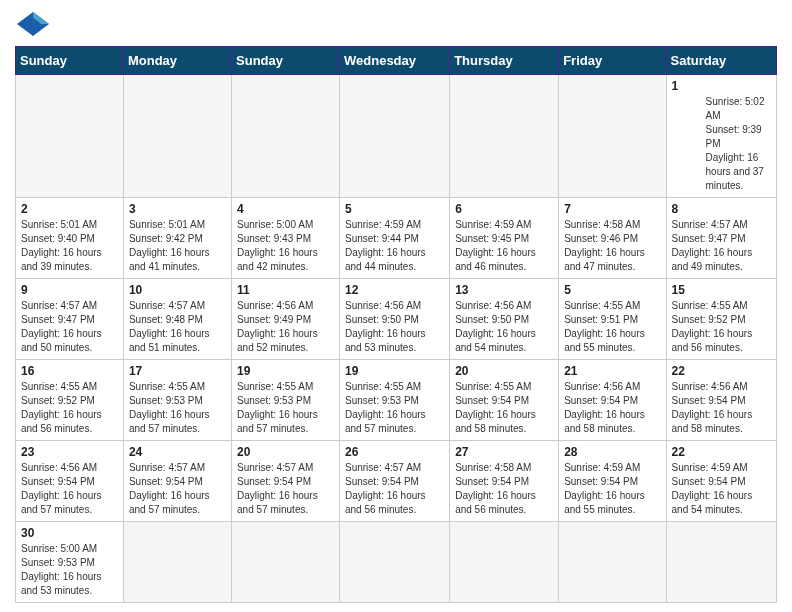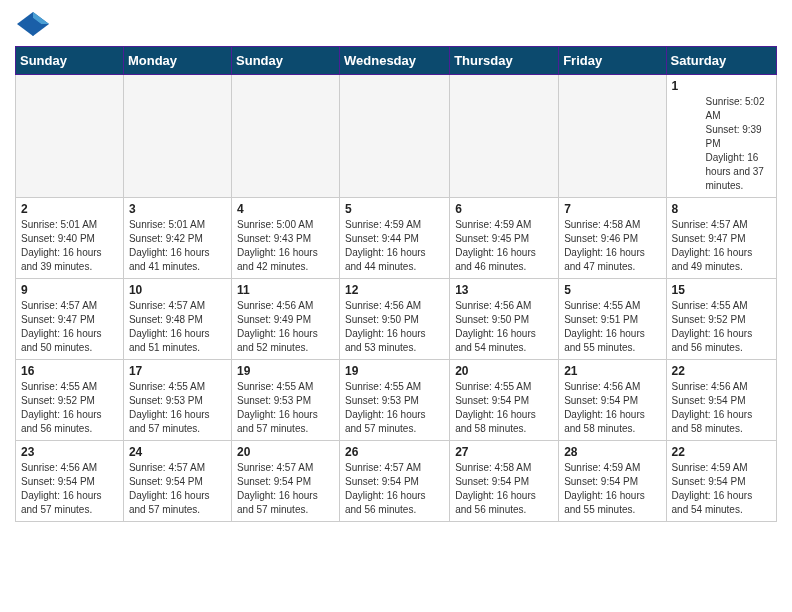--- a/index.html
+++ b/index.html
@@ -307,14 +307,28 @@
 Sunset: 9:54 PM
 Daylight: 16 hours and 55 minutes.</div>
         </td>
         <td>
           <span class="day-number">22</span>
           <div class="day-info" style="white-space: pre-line;">Sunrise: 4:59 AM
 Sunset: 9:54 PM
 Daylight: 16 hours and 54 minutes.</div>
         </td>
       </tr>
+      <tr>
+        <td>
+          <span class="day-number">30</span>
+          <div class="day-info" style="white-space: pre-line;">Sunrise: 5:00 AM
+Sunset: 9:53 PM
+Daylight: 16 hours and 53 minutes.</div>
+        </td>
+        <td class="last-row"></td>
+        <td class="last-row"></td>
+        <td class="last-row"></td>
+        <td class="last-row"></td>
+        <td class="last-row"></td>
+        <td class="last-row"></td>
+      </tr>
     </tbody>
 </table>
 
 </body></html>

